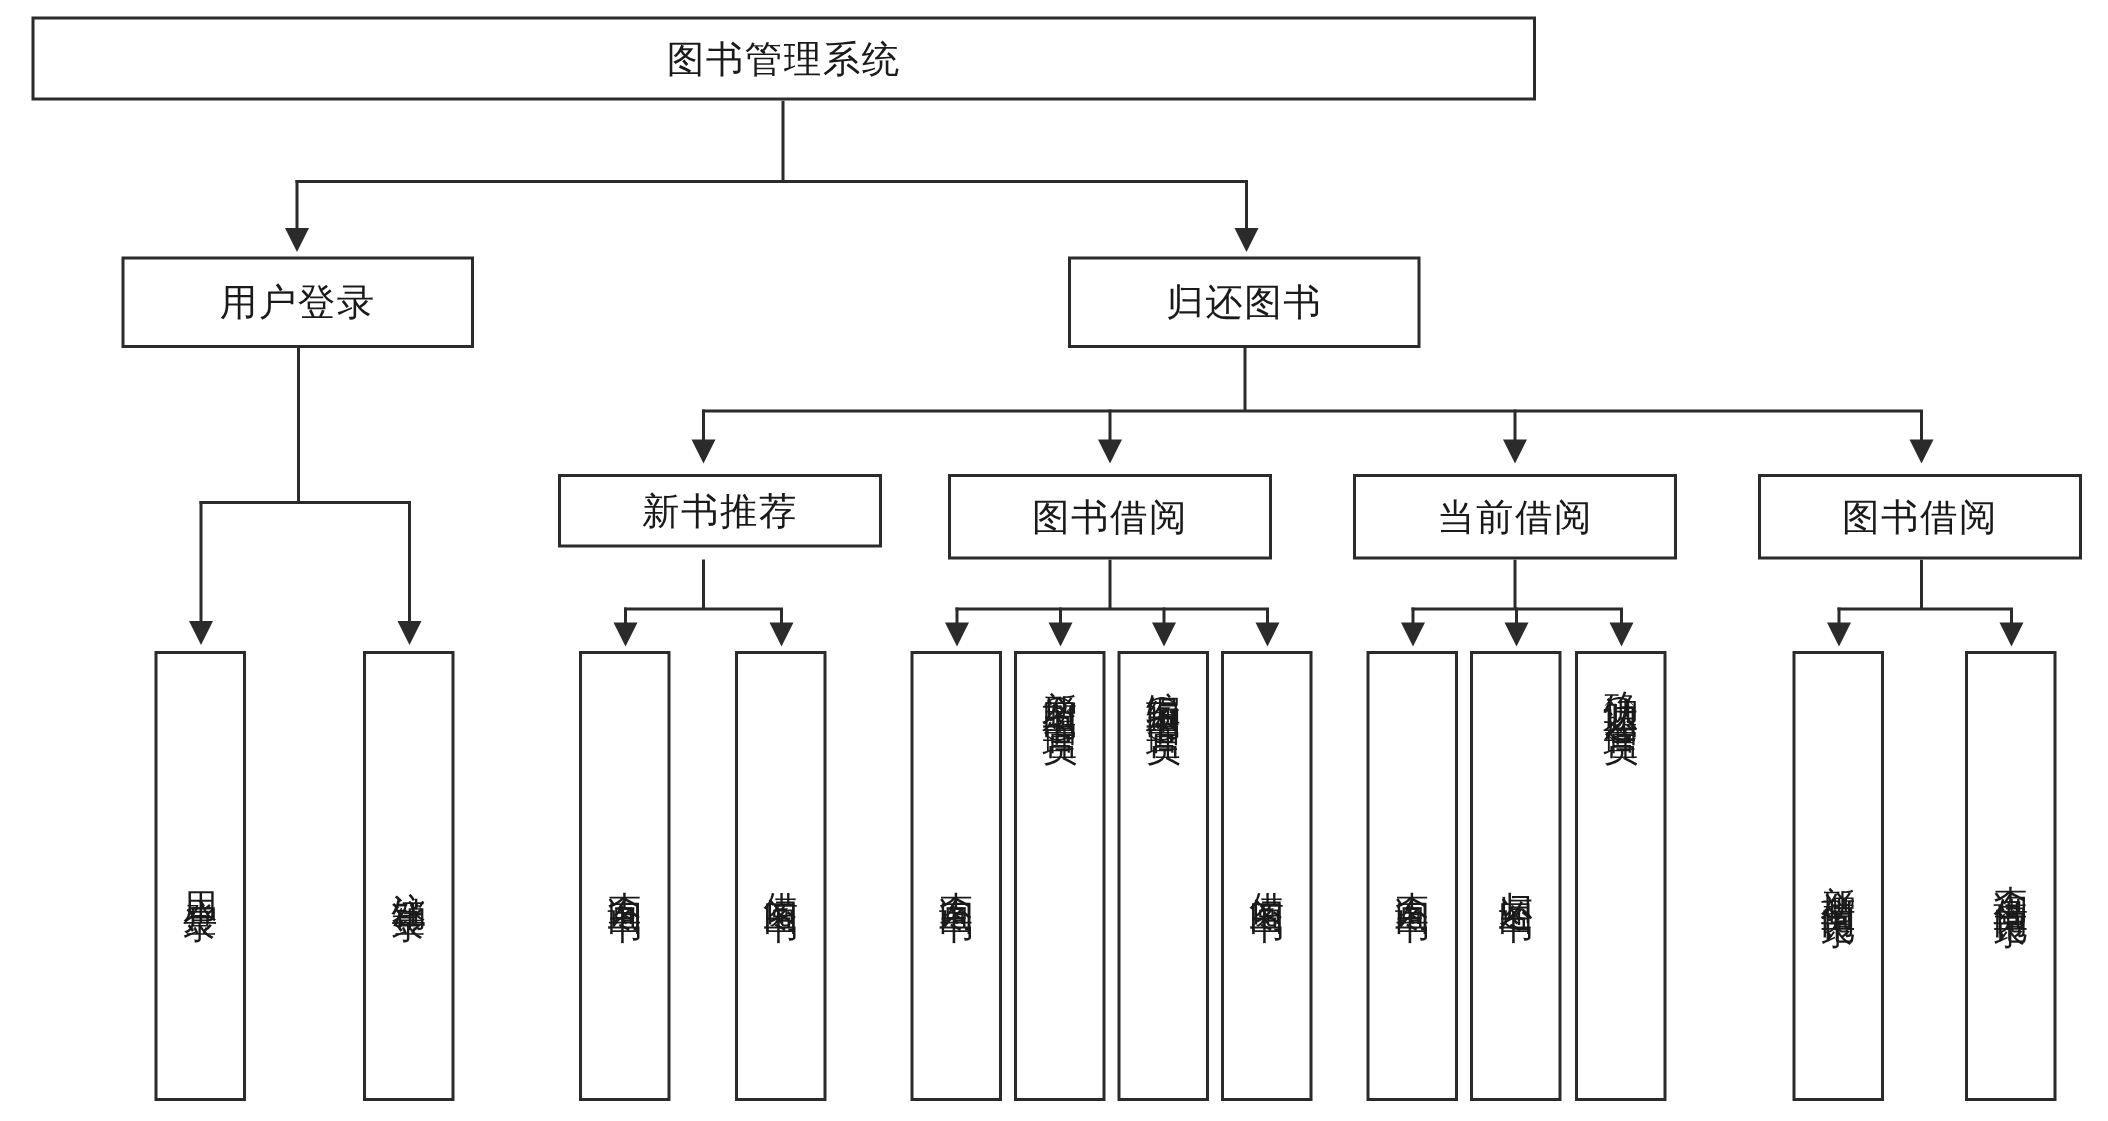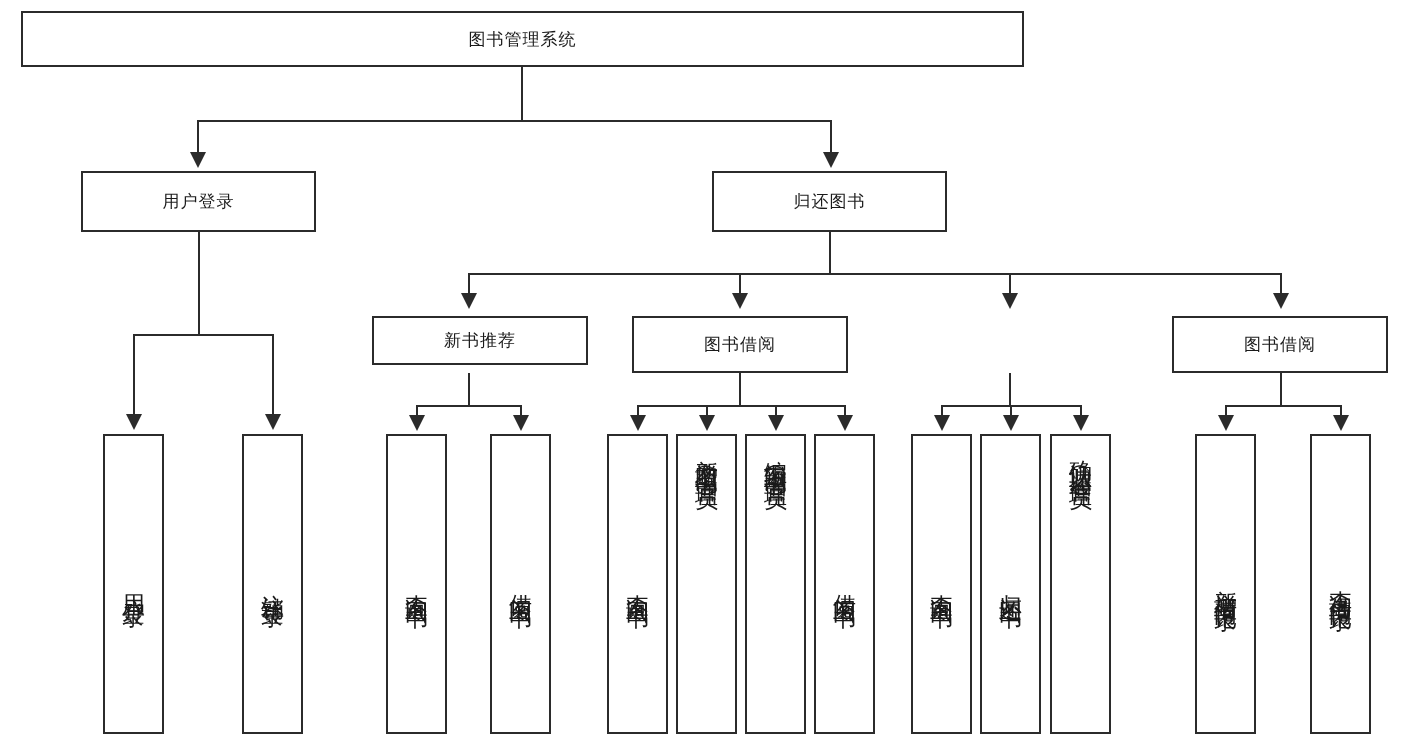--- a/index.html
+++ b/index.html
@@ -24,21 +24,21 @@
     box-sizing: border-box;
     border: 2.5px solid #2b2b2b;
     background: #ffffff;
     color: #1a1a1a;
     z-index: 3;
   }
   .node.horiz {
     display: flex;
     align-items: center;
     justify-content: center;
-    font-size: 17px;
+    font-size: 25px;
     letter-spacing: 1px;
     font-family: Liberation Serif, serif;
   }
   .node.vert {
     display: flex;
     align-items: flex-start;
     justify-content: center;
     padding-top: 6px;
   }
   .node.vert.mid {
@@ -131,20 +131,23 @@
   <div class="arrow" style="left:1002px; top:293px;"></div>
   <div class="vline" style="left:1280px; top:273px; height:21px;"></div>
   <div class="arrow" style="left:1273px; top:293px;"></div>
 
   <div class="node horiz" style="left:372px; top:316px; width:216px; height:49px;">
     <span>新书推荐</span>
   </div>
   <div class="node horiz" style="left:632px; top:316px; width:216px; height:57px;">
     <span>图书借阅</span>
   </div>
+  <div class="node horiz" style="left:902px; top:316px; width:216px; height:57px;">
+    <span>当前借阅</span>
+  </div>
   <div class="node horiz" style="left:1172px; top:316px; width:216px; height:57px;">
     <span>图书借阅</span>
   </div>
 
   <div class="vline" style="left:468px; top:373px; height:33px;"></div>
   <div class="hline" style="left:416px; top:405px; width:104px;"></div>
   <div class="vline" style="left:416px; top:405px; height:12px;"></div>
   <div class="arrow" style="left:409px; top:415px;"></div>
   <div class="vline" style="left:520px; top:405px; height:12px;"></div>
   <div class="arrow" style="left:513px; top:415px;"></div>

